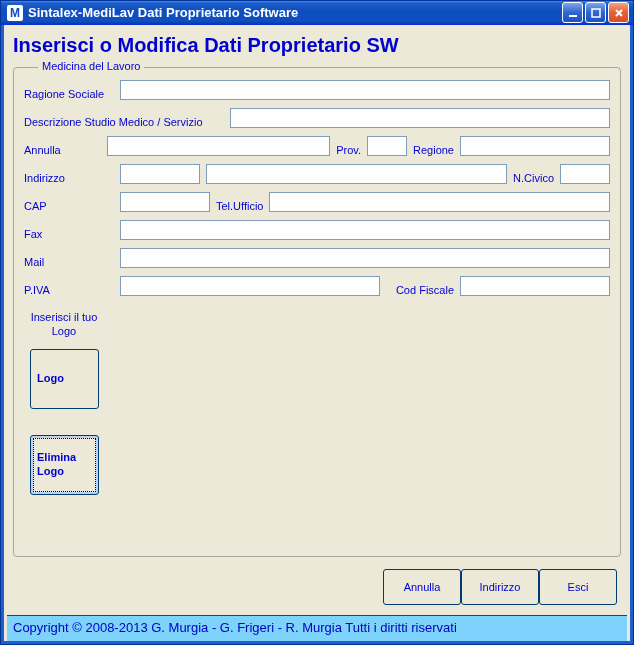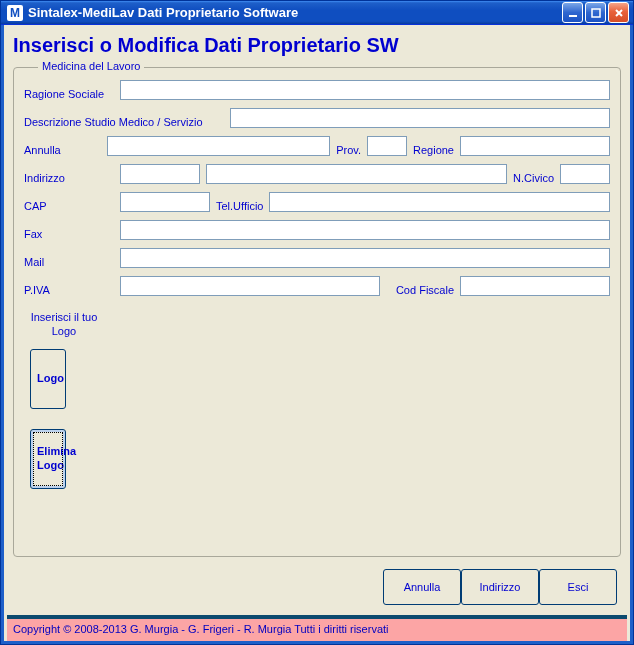--- a/index.html
+++ b/index.html
@@ -124,30 +124,30 @@
     padding: 0 3px;
   }
   .logo-label {
     color: #0000d0;
     text-align: center;
     width: 80px;
     margin: 14px 0 4px 0;
     line-height: 1.3;
   }
   .square-btn {
-    width: 36px; height: 60px;
+    width: 69px; height: 60px;
     border: 1px solid #003c74;
     background: #ece9d8;
     color: #0000d0;
     font-family: inherit;
     font-size: 11px;
     font-weight: bold;
     border-radius: 3px;
     cursor: pointer;
-    margin: 6px 0 14px 6px;
+    margin: 6px 0 20px 6px;
     text-align: left;
     line-height: 1.2;
   }
   .square-btn.focused {
     outline: 1px dotted #000;
     outline-offset: -4px;
     box-shadow: inset 0 0 0 2px #bcd2ee;
   }
   .bottom-bar {
     display: flex;
@@ -159,25 +159,25 @@
     height: 36px;
     border: 1px solid #003c74;
     border-radius: 3px;
     background: #ece9d8;
     color: #0000d0;
     font-family: inherit;
     font-size: 11px;
     cursor: pointer;
   }
   .footer {
-    font-size: 11px;
+    font-size: 13px;
     color: #0000c0;
     padding: 4px 6px 6px 6px;
-    border-top: 4px solid #0c4a6e;
-    background: #fca5a5;
+    border-top: 1px solid #0c4a6e;
+    background: #7dd3fc;
     margin-top: auto;
   }
 </style>
 </head>
 <body>
 
 <div class="window">
 
   <div class="titlebar">
     <span class="app-icon">M</span>

